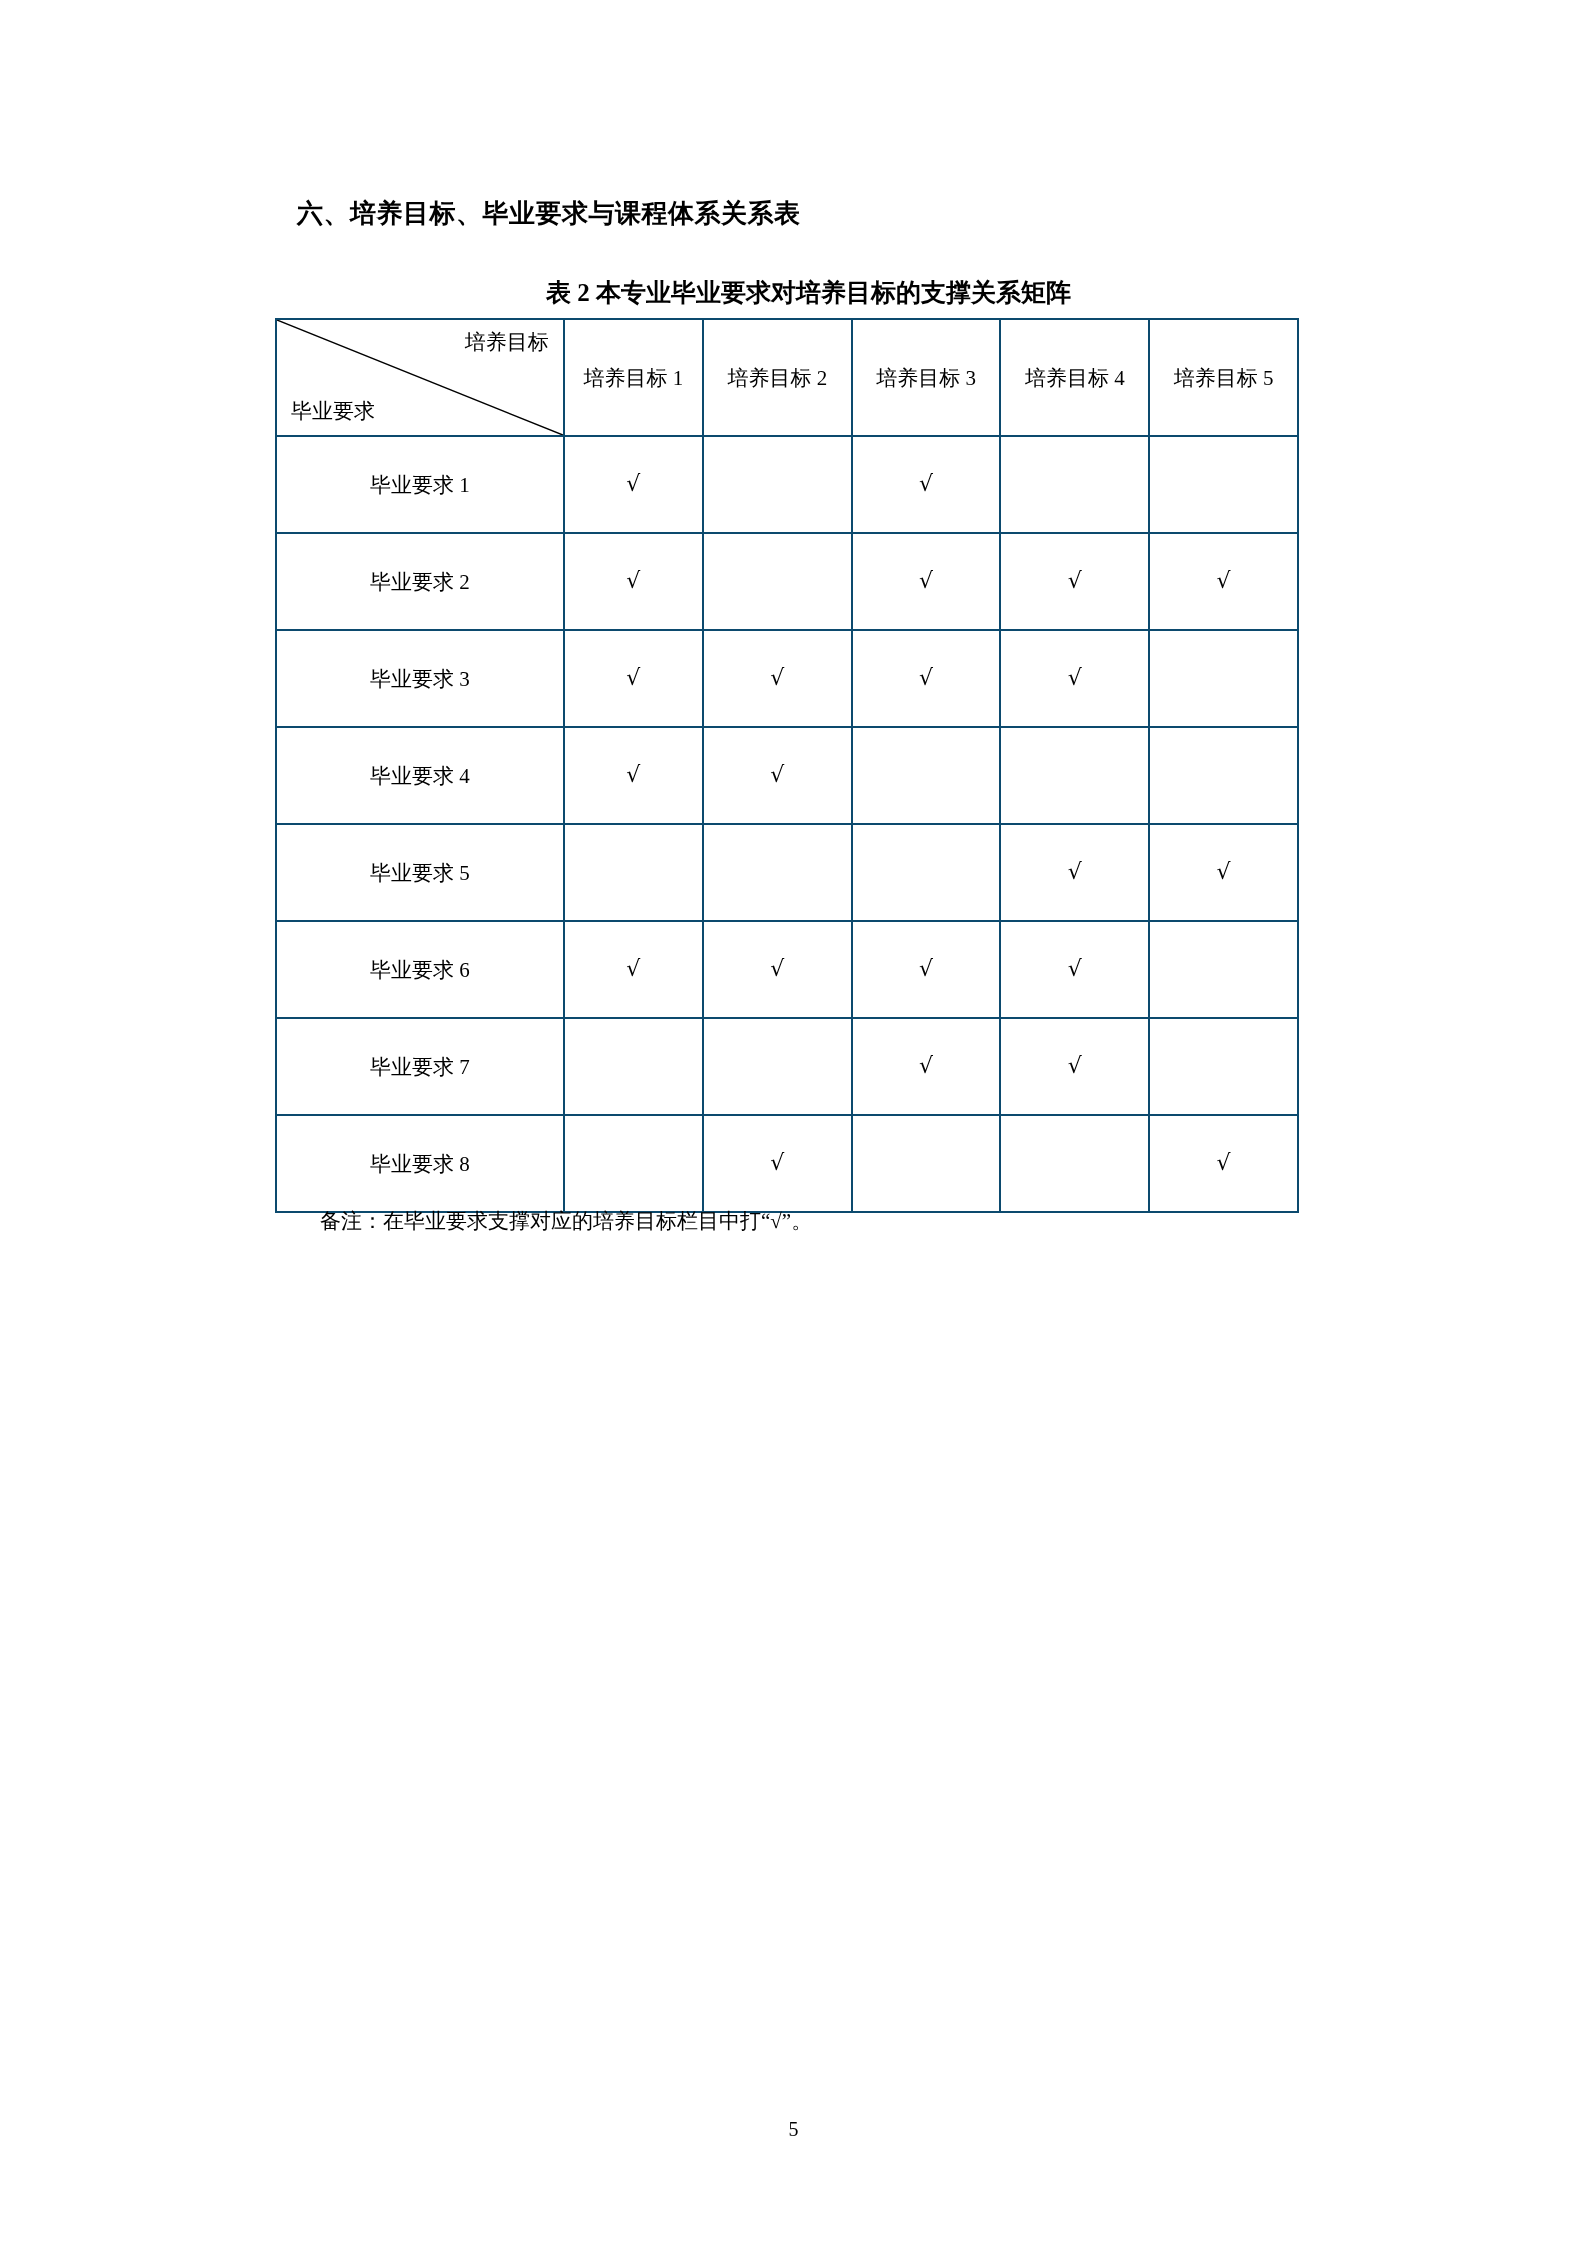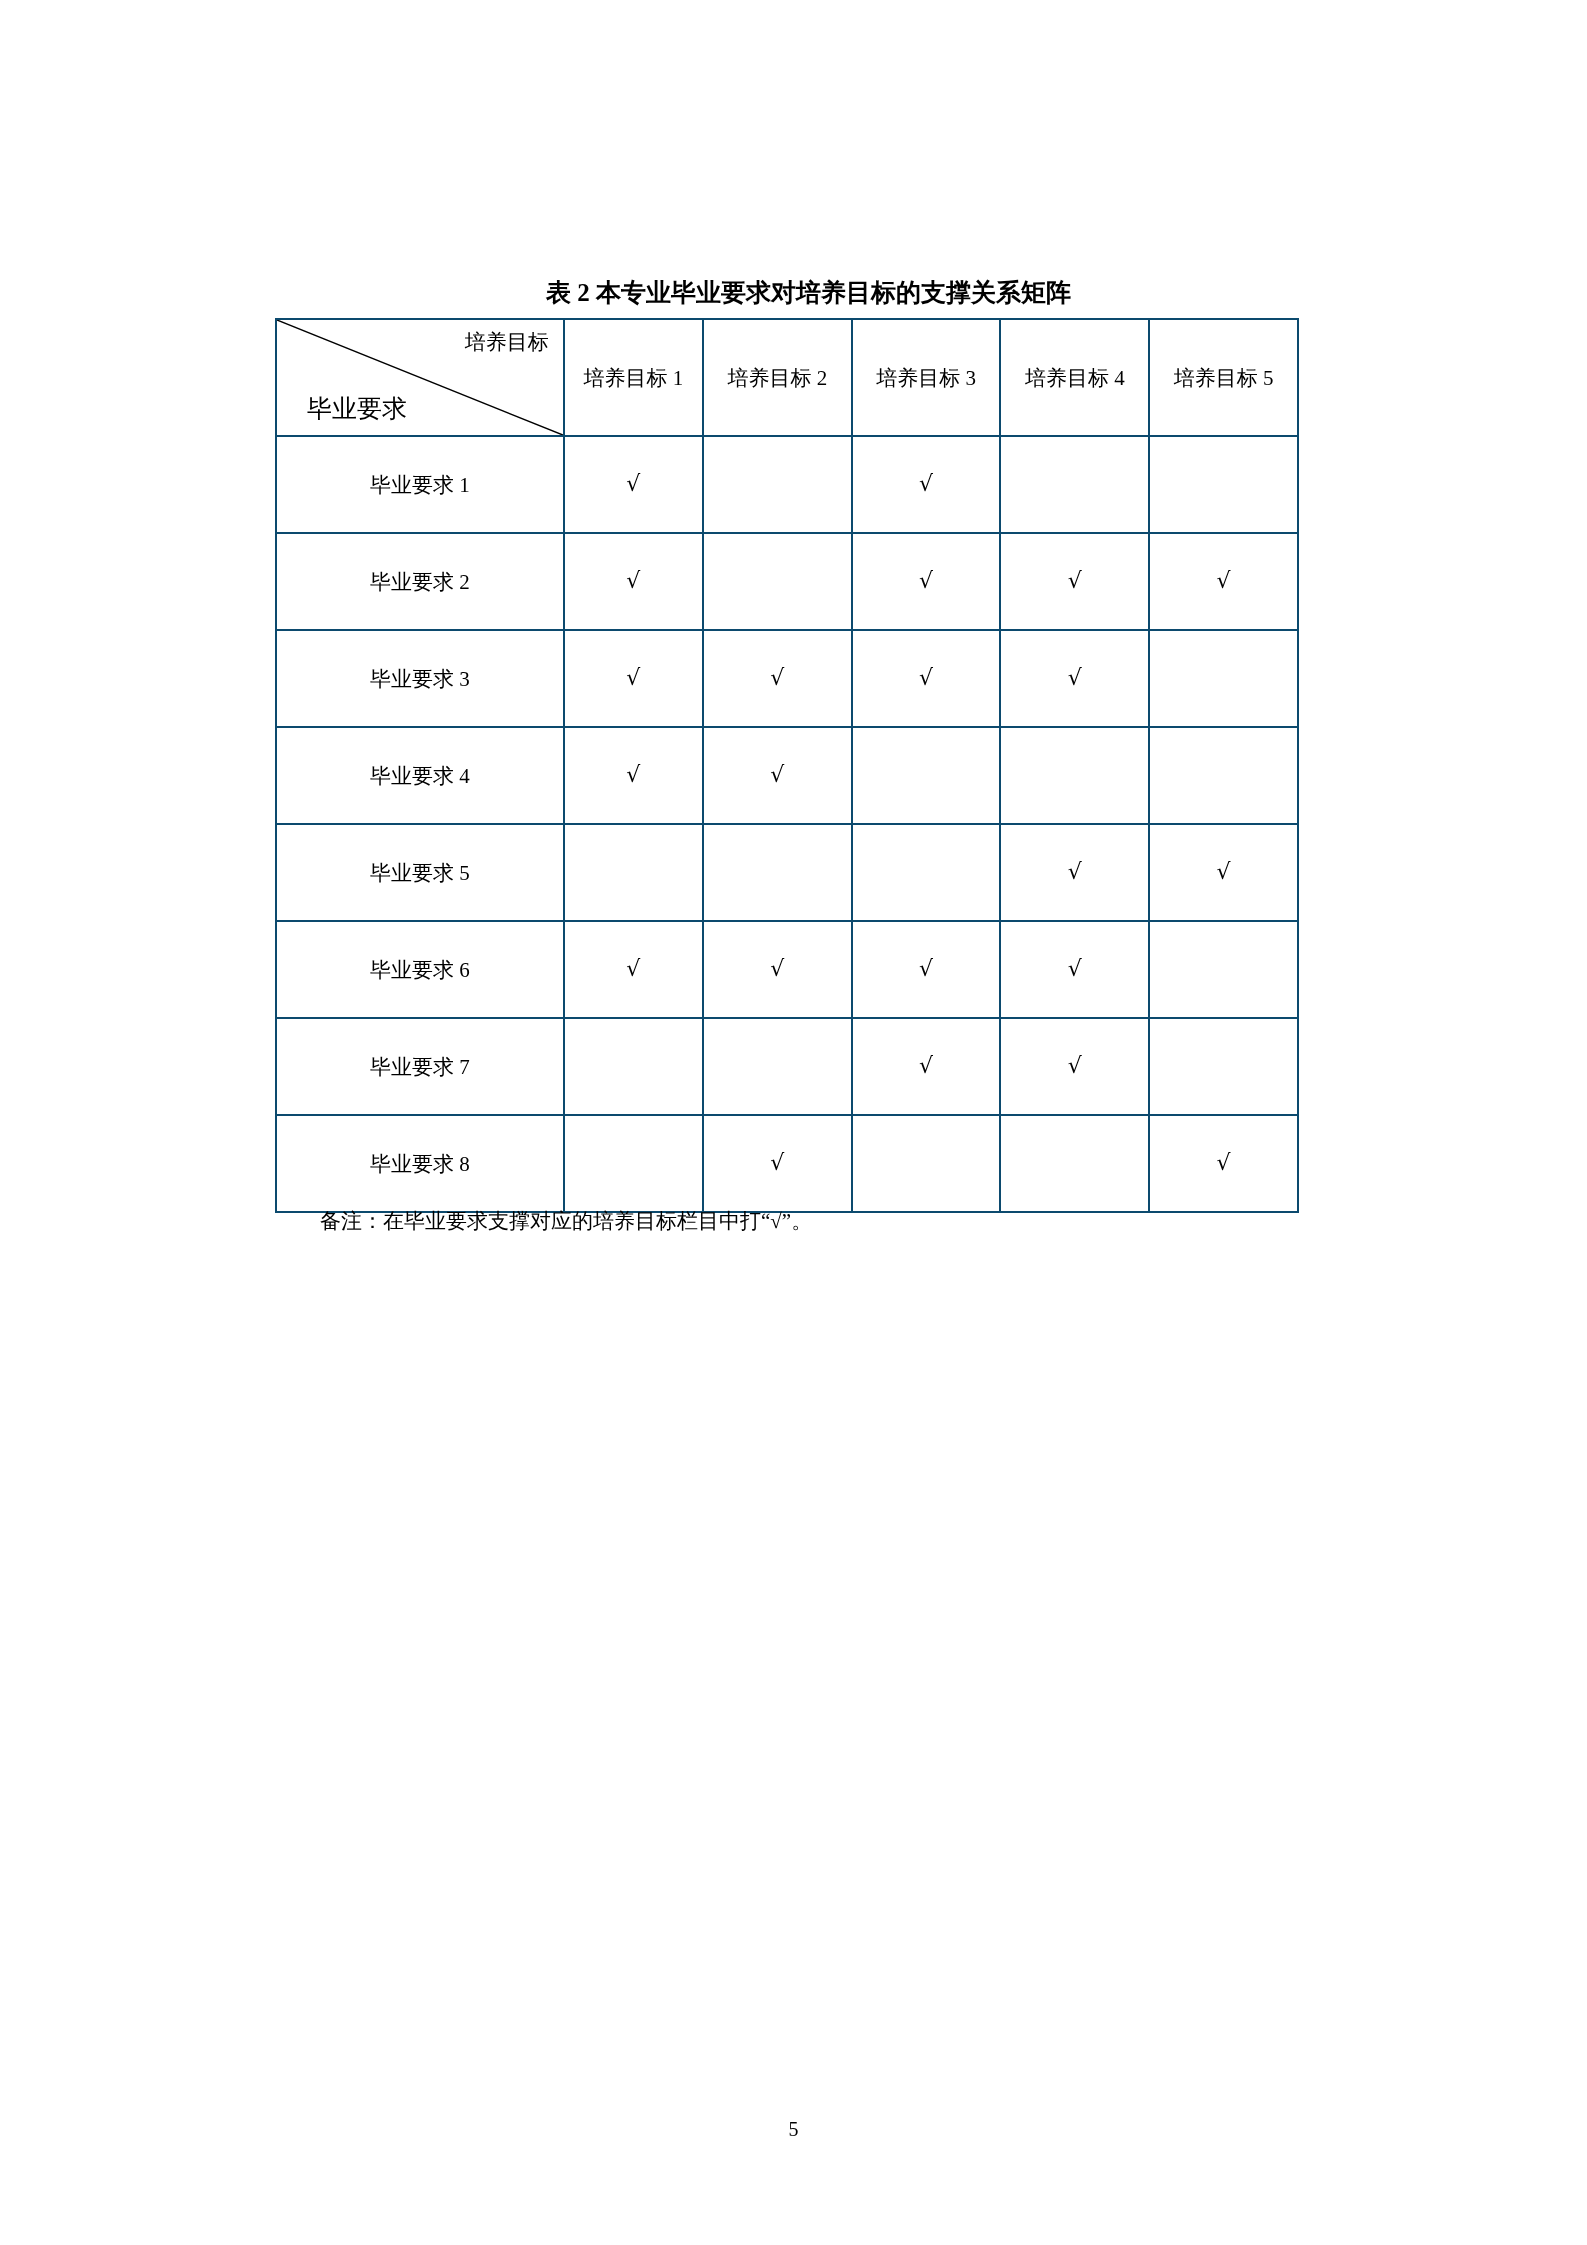--- a/index.html
+++ b/index.html
@@ -86,23 +86,23 @@
   }
   td.corner .goal-label {
     position: absolute;
     right: 14px;
     top: 8px;
     font-size: 21px;
     white-space: nowrap;
   }
   td.corner .req-label {
     position: absolute;
-    left: 30px;
+    left: 14px;
     bottom: 10px;
-    font-size: 25px;
+    font-size: 21px;
     white-space: nowrap;
   }
 
   td.colhead {
     font-weight: normal;
     font-size: 21px;
     height: 113px;
     white-space: nowrap;
   }
 
@@ -140,20 +140,21 @@
     text-align: center;
     font-size: 20px;
     font-family: "Liberation Serif", "DejaVu Serif", serif;
   }
 </style>
 </head>
 <body>
 
 <div class="page">
 
+  <div class="section-heading">六、培养目标、毕业要求与课程体系关系表</div>
 
   <div class="table-caption">
     <span class="caption-inner">表 2 本专业毕业要求对培养目标的支撑关系矩阵</span>
   </div>
 
   <table class="matrix">
     <colgroup>
       <col style="width:207px">
       <col style="width:100px">
       <col style="width:107px">

